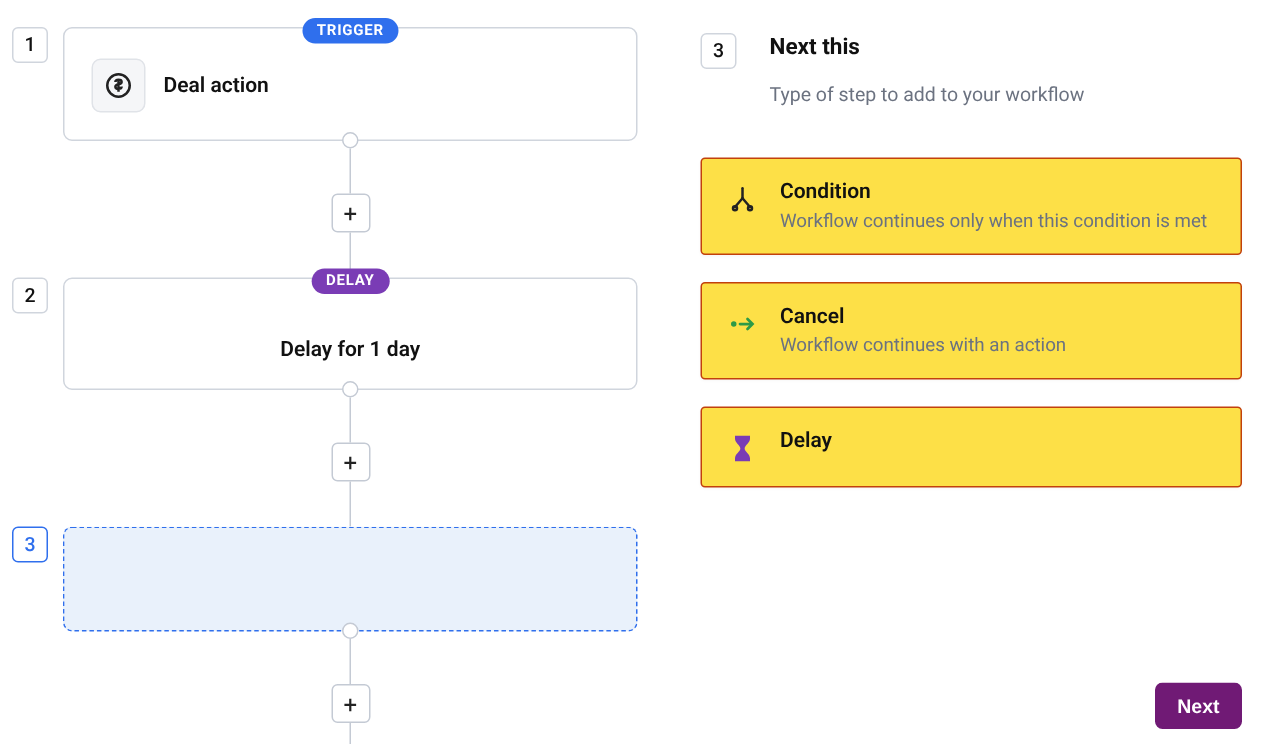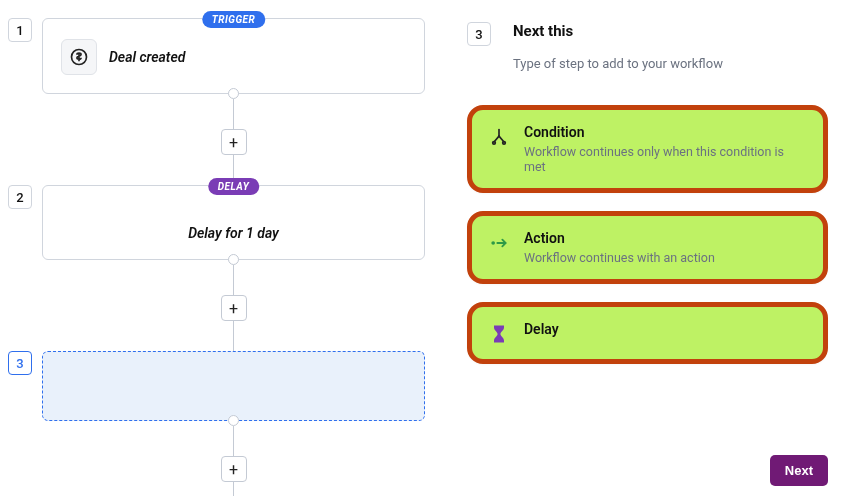--- a/index.html
+++ b/index.html
@@ -50,21 +50,20 @@
     border-color: #2f6fed;
     color: #2f6fed;
   }
   .step-card {
     flex: 1;
     border: 1px solid #d0d5dd;
     border-radius: 6px;
     background: #fff;
     padding: 20px 18px 18px 18px;
     position: relative;
-    font-style: italic;
   }
   .step-card.placeholder {
     border: 1px dashed #2f6fed;
     background: #e9f1fb;
     height: 70px;
     padding: 0;
   }
   .badge-wrap {
     position: absolute;
     top: -11px;
@@ -160,23 +159,23 @@
     color: #6b7280;
     margin-top: 16px;
   }
   .option-list {
     display: flex;
     flex-direction: column;
     gap: 18px;
     flex: 1;
   }
   .option-card {
-    border: 5px solid #c2410c;
-    border-radius: 16px;
-    background: #bef264;
+    border: 1px solid #c2410c;
+    border-radius: 3px;
+    background: #fde047;
     padding: 14px 16px;
     display: flex;
     align-items: flex-start;
     gap: 14px;
     cursor: pointer;
     box-shadow: 0 1px 2px rgba(0,0,0,0.03);
   }
   .opt-icon {
     width: 22px;
     height: 22px;
@@ -231,21 +230,21 @@
       <div class="badge-wrap">
         <span class="badge trigger">TRIGGER</span>
       </div>
       <div class="card-body">
         <div class="card-icon-box">
           <svg width="20" height="20" viewBox="0 0 24 24" fill="none" stroke="#222" stroke-width="2">
             <circle cx="12" cy="12" r="9"></circle>
             <path d="M12 7v10M9.5 9.2c0-1 1-1.8 2.5-1.8s2.5.7 2.5 1.7c0 1-.9 1.5-2.5 1.9s-2.5.9-2.5 1.9c0 1 1 1.7 2.5 1.7s2.5-.8 2.5-1.8"></path>
           </svg>
         </div>
-        <div class="card-title">Deal created</div>
+        <div class="card-title">Deal action</div>
       </div>
     </div>
   </div>
 
   <div class="connector">
     <div class="conn-circle"></div>
     <div class="conn-line h30"></div>
     <div class="add-btn">+</div>
     <div class="conn-line h30"></div>
   </div>
@@ -313,21 +312,21 @@
 
     <div class="option-card">
       <div class="opt-icon">
         <svg width="20" height="20" viewBox="0 0 24 24" fill="none" stroke-linecap="round">
           <circle cx="5" cy="12" r="2.2" fill="#2e9a47"></circle>
           <path d="M10 12h9" stroke="#2e9a47" stroke-width="2.2"></path>
           <path d="M16 8l4 4-4 4" stroke="#2e9a47" stroke-width="2.2" fill="none"></path>
         </svg>
       </div>
       <div>
-        <div class="opt-title">Action</div>
+        <div class="opt-title">Cancel</div>
         <div class="opt-desc">Workflow continues with an action</div>
       </div>
     </div>
 
     <div class="option-card">
       <div class="opt-icon">
         <svg width="18" height="20" viewBox="0 0 24 28" fill="#7a3cb5">
           <path d="M5 2h14v3c0 4-5 6-5 9s5 5 5 9v3H5v-3c0-4 5-6 5-9s-5-5-5-9V2z"></path>
         </svg>
       </div>

